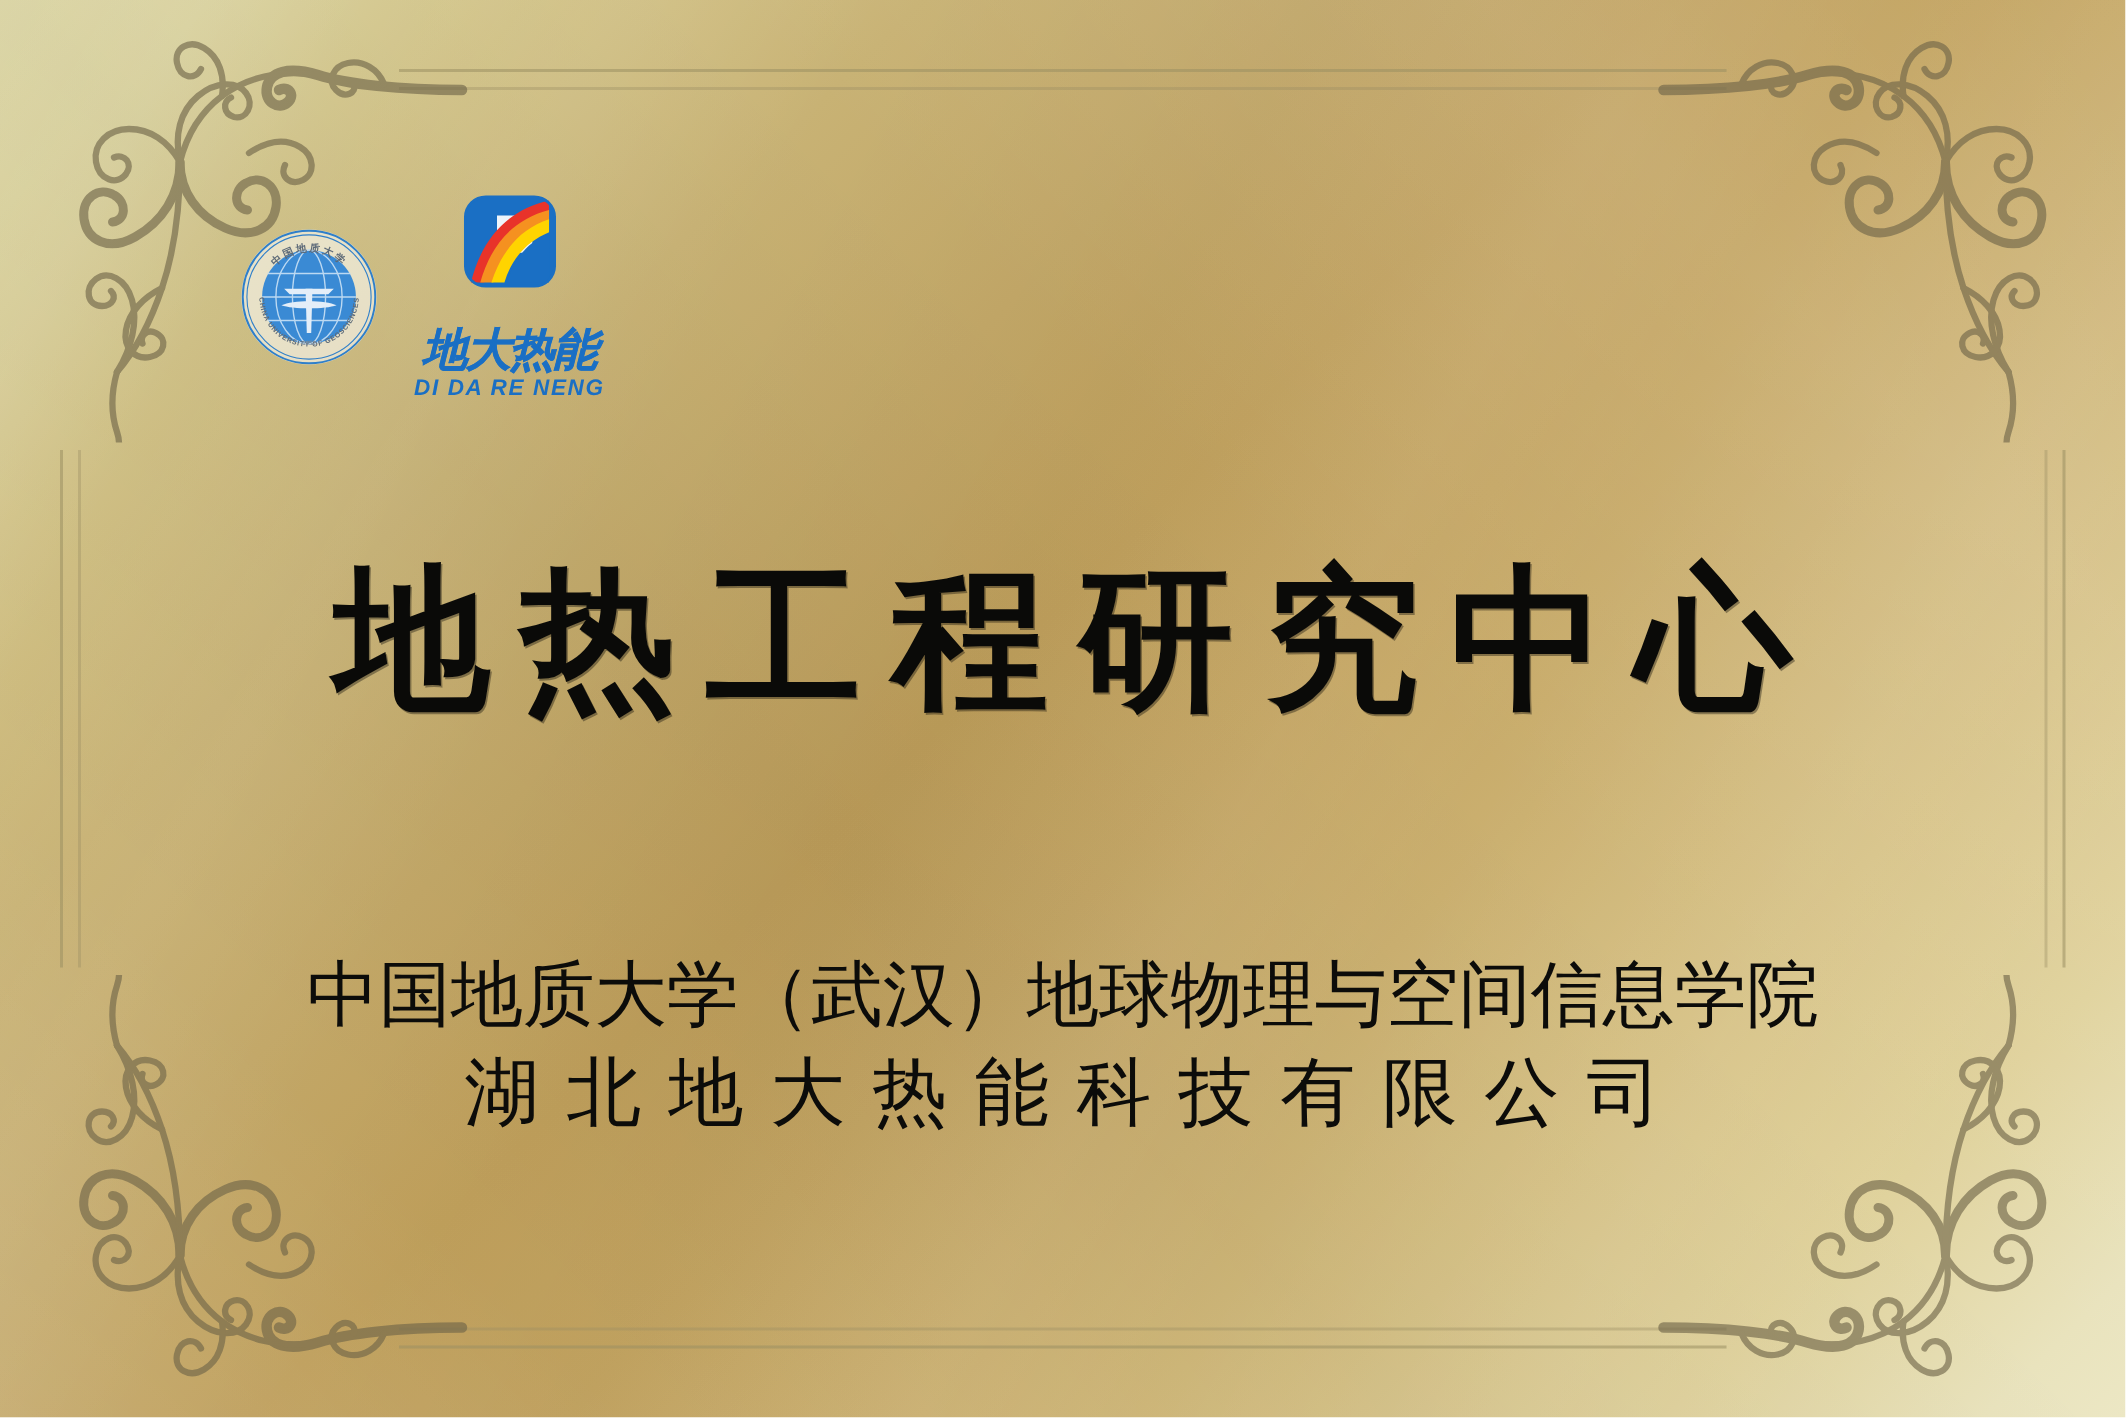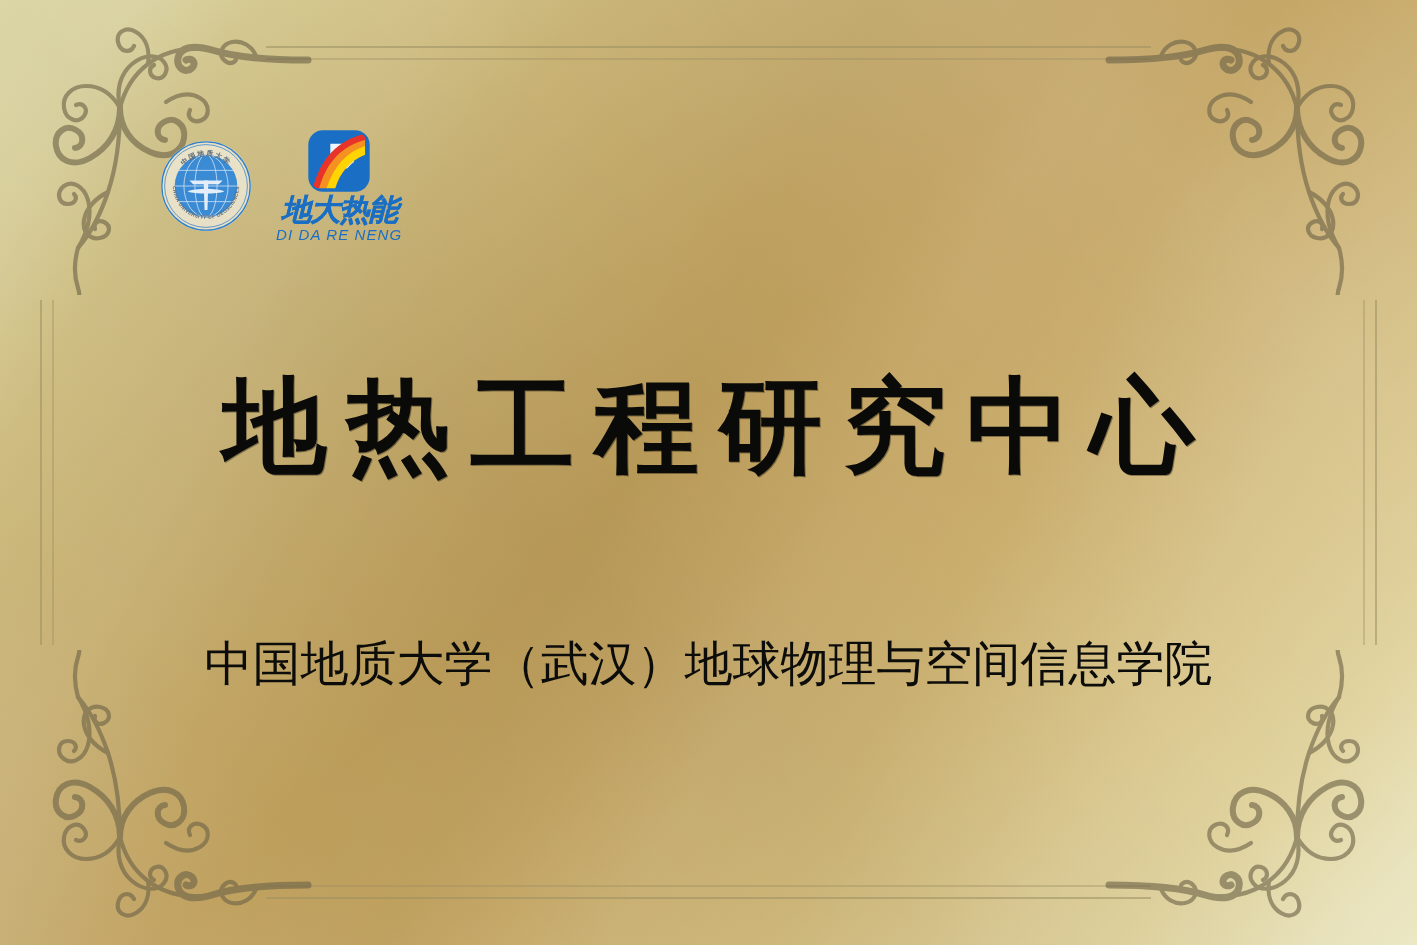--- a/index.html
+++ b/index.html
@@ -73,24 +73,24 @@
   #logos{position:absolute;left:160px;top:130px;display:flex;align-items:center;gap:24px;}
 
   .seal{position:relative;width:92px;height:92px;}
   .seal svg{display:block;}
 
   .dd-logo{display:flex;flex-direction:column;align-items:center;gap:1px;}
   .dd-mark{width:62px;height:62px;margin-bottom:2px;}
   .dd-mark svg{display:block;}
   .dd-cn{font-family:"DejaVu Sans","Liberation Sans",sans-serif;
          font-size:30px;font-weight:bold;font-style:italic;color:#1a6fc4;
-         letter-spacing:-1px;line-height:1;white-space:nowrap;
+         letter-spacing:-1px;line-height:1;white-space:nowrap;margin-top:24px;
          -webkit-text-stroke:0.4px #1a6fc4;}
   .dd-en{font-family:"Liberation Sans","DejaVu Sans",sans-serif;
-         font-size:15px;font-weight:normal;font-style:italic;color:#1a6fc4;
+         font-size:15px;font-weight:bold;font-style:italic;color:#1a6fc4;
          letter-spacing:1.1px;line-height:1;white-space:nowrap;margin-top:1px;}
 
   
   #title{
     position:absolute;left:0;right:0;top:322px;text-align:center;
     font-family:"DejaVu Sans","Liberation Sans",sans-serif;
     font-size:104px;font-weight:bold;color:#0a0a08;
     letter-spacing:20px;text-indent:20px;line-height:1.08;
     white-space:nowrap;
     text-shadow:1px 1px 0 rgba(0,0,0,.35);
@@ -245,15 +245,16 @@
       <div class="dd-cn">地大热能</div>
       <div class="dd-en">DI DA RE NENG</div>
     </div>
 
   </div>
 
   <div id="title">地热工程研究中心</div>
 
   <div id="subtitle-block">
     <div class="sub1">中国地质大学（武汉）地球物理与空间信息学院</div>
+    <div class="sub2">湖北地大热能科技有限公司</div>
   </div>
 
 </div>
 
 </body></html>

